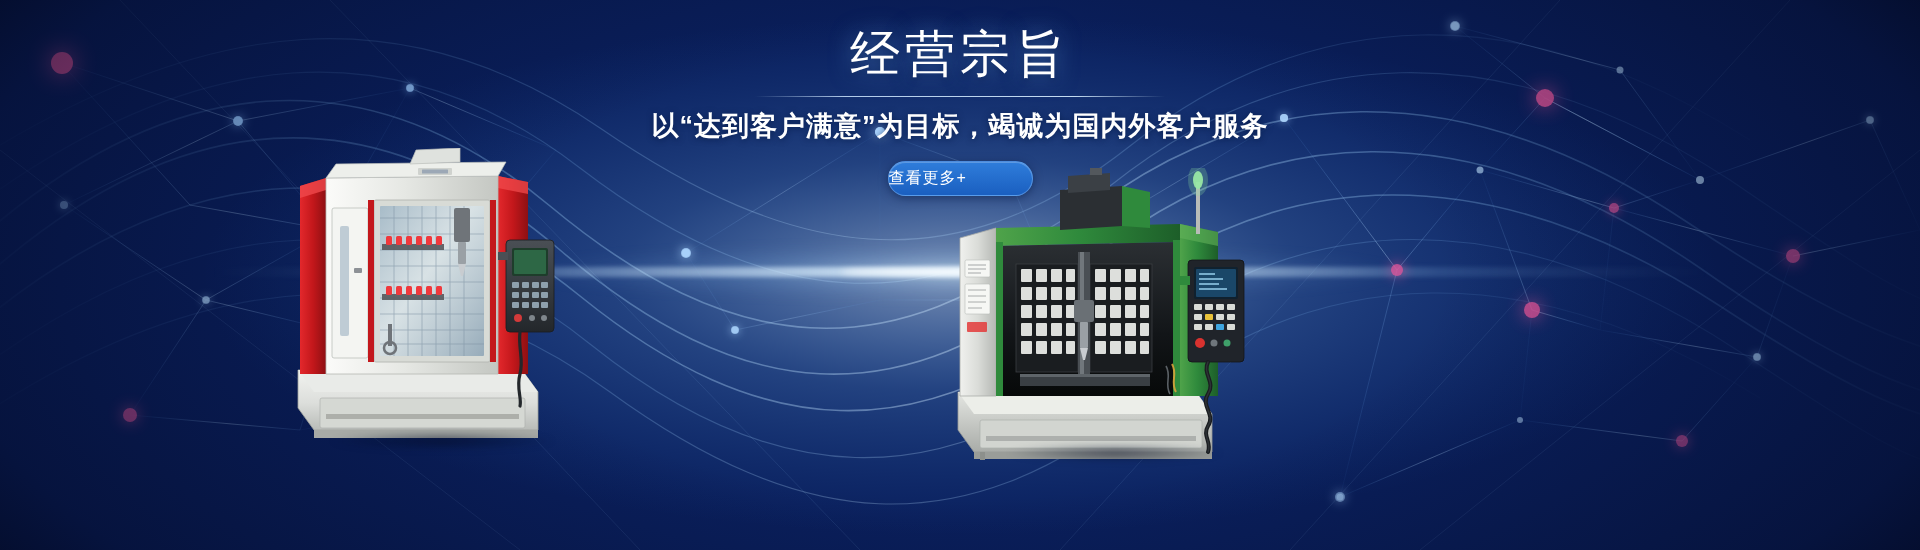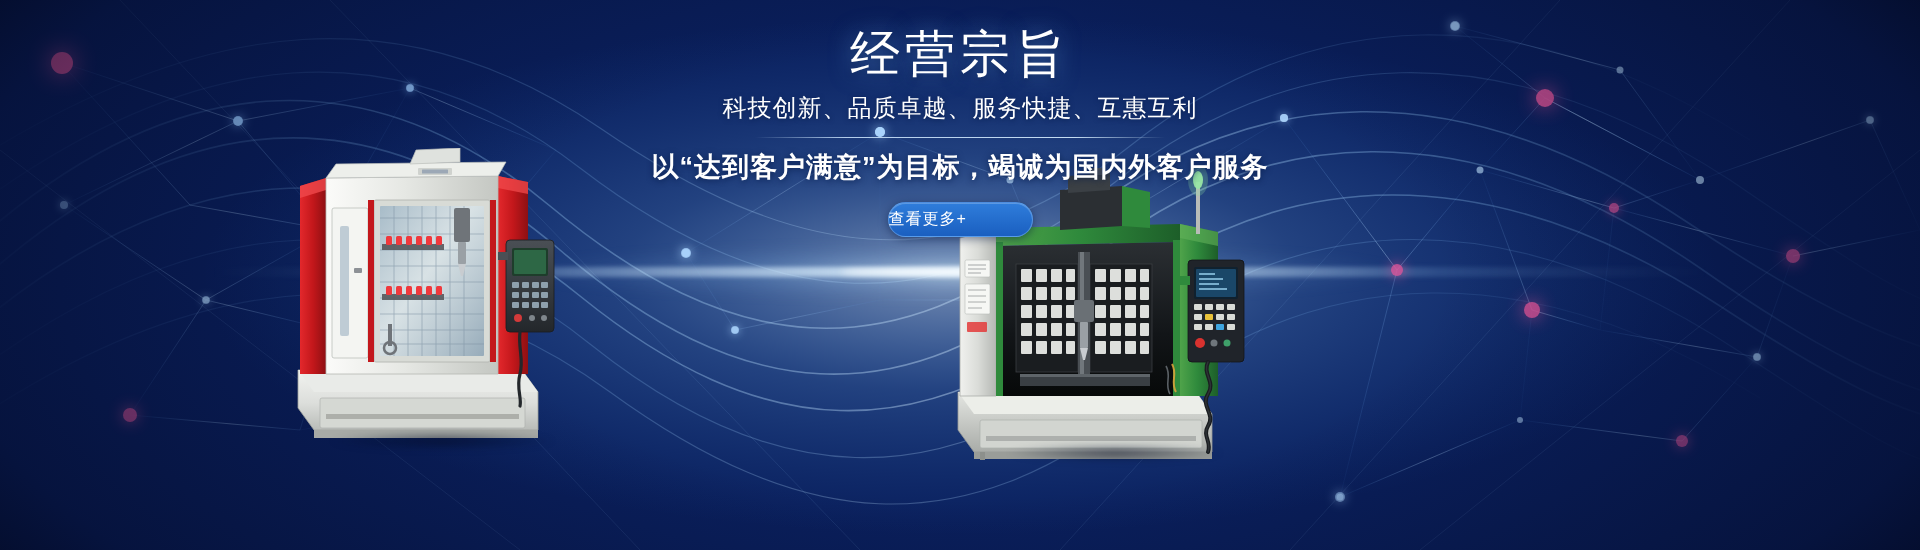--- a/index.html
+++ b/index.html
@@ -522,21 +522,20 @@
       <path d="M258,194 C 252,206 266,214 258,226 C 250,238 266,246 258,258 C 252,268 262,274 258,284" fill="none" stroke="#1a1d20" stroke-width="4" stroke-linecap="round"></path>
       <path d="M258,194 C 252,206 266,214 258,226 C 250,238 266,246 258,258 C 252,268 262,274 258,284" fill="none" stroke="#3c4146" stroke-width="1.4" stroke-linecap="round" opacity="0.6"></path>
 
       <path d="M222,196 C 228,206 220,214 226,224" fill="none" stroke="#d8a23a" stroke-width="2" opacity="0.9"></path>
       <path d="M216,198 C 222,208 214,216 220,226" fill="none" stroke="#6f767c" stroke-width="1.6" opacity="0.8"></path>
     </svg>
   </div>
 
   <div class="content">
     <h1 class="title">经营宗旨</h1>
-    <p class="subtitle">科技创新、品质卓越、服务快捷、互惠互利</p>
     <div class="divider"></div>
     <p class="tagline">以“达到客户满意”为目标，竭诚为国内外客户服务</p>
     <div class="more-btn">
       <span>查看更多+</span>
     </div>
   </div>
 
   <div class="vignette"></div>
 </div>
 

